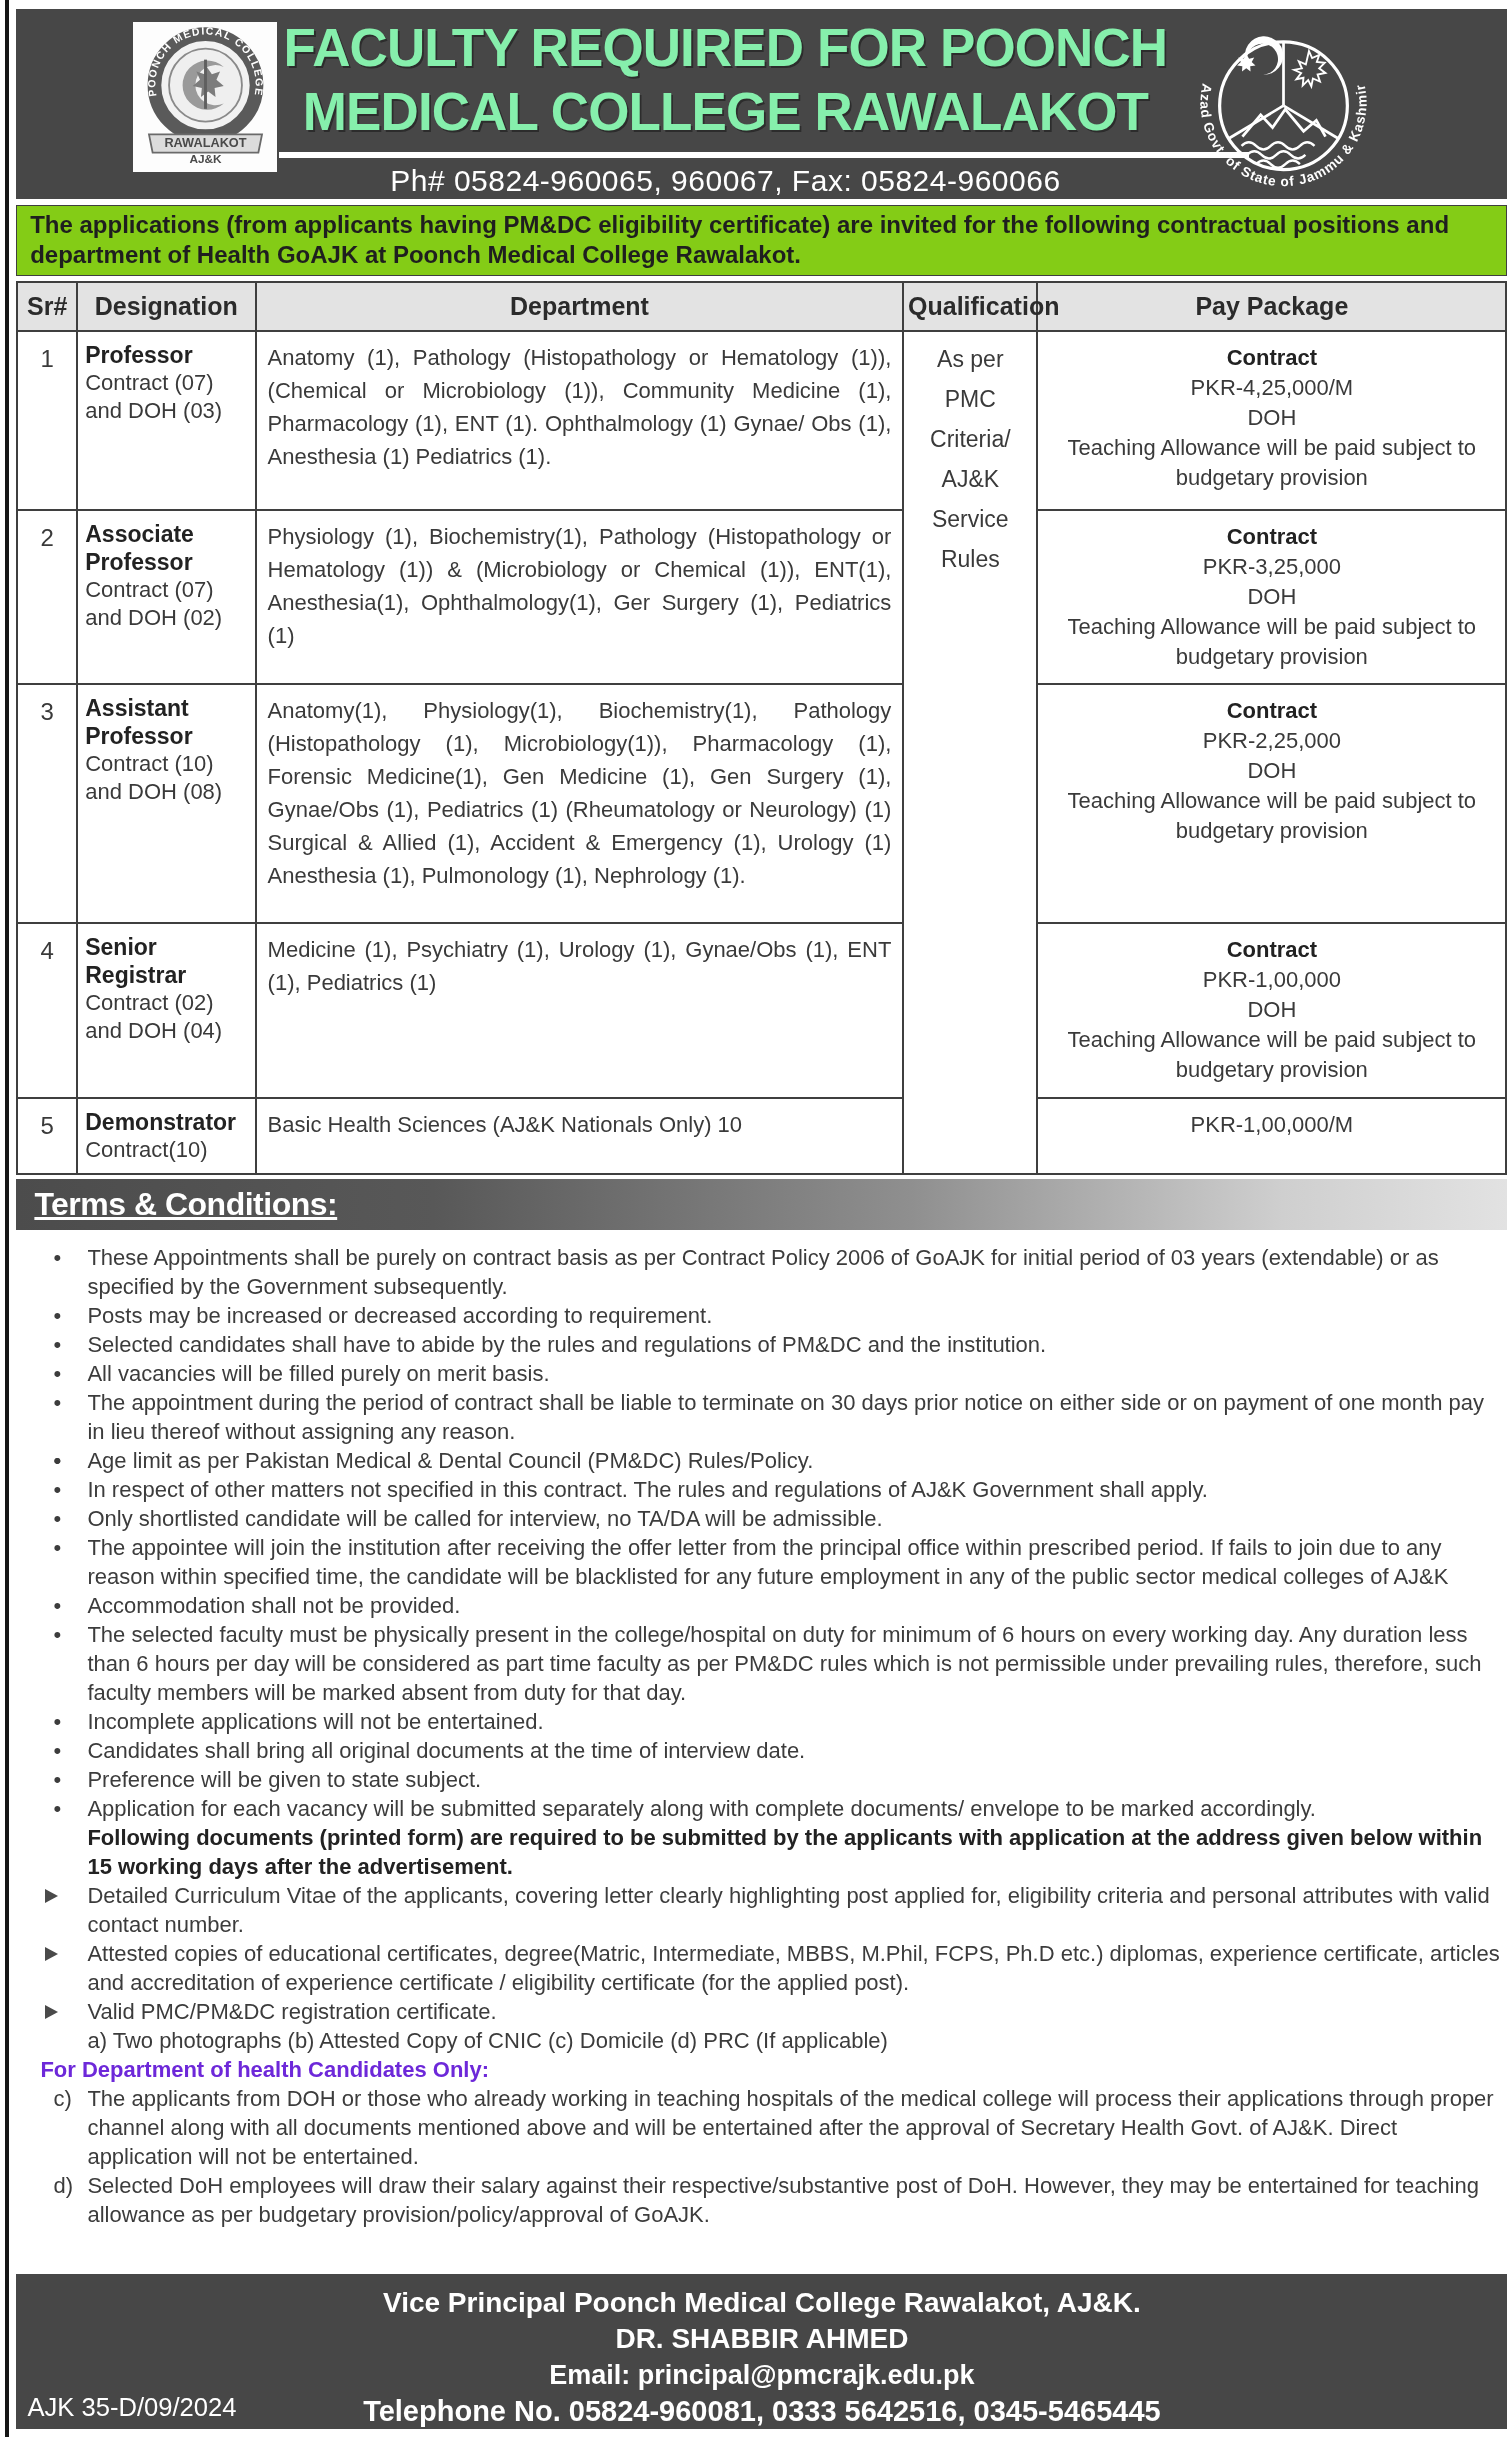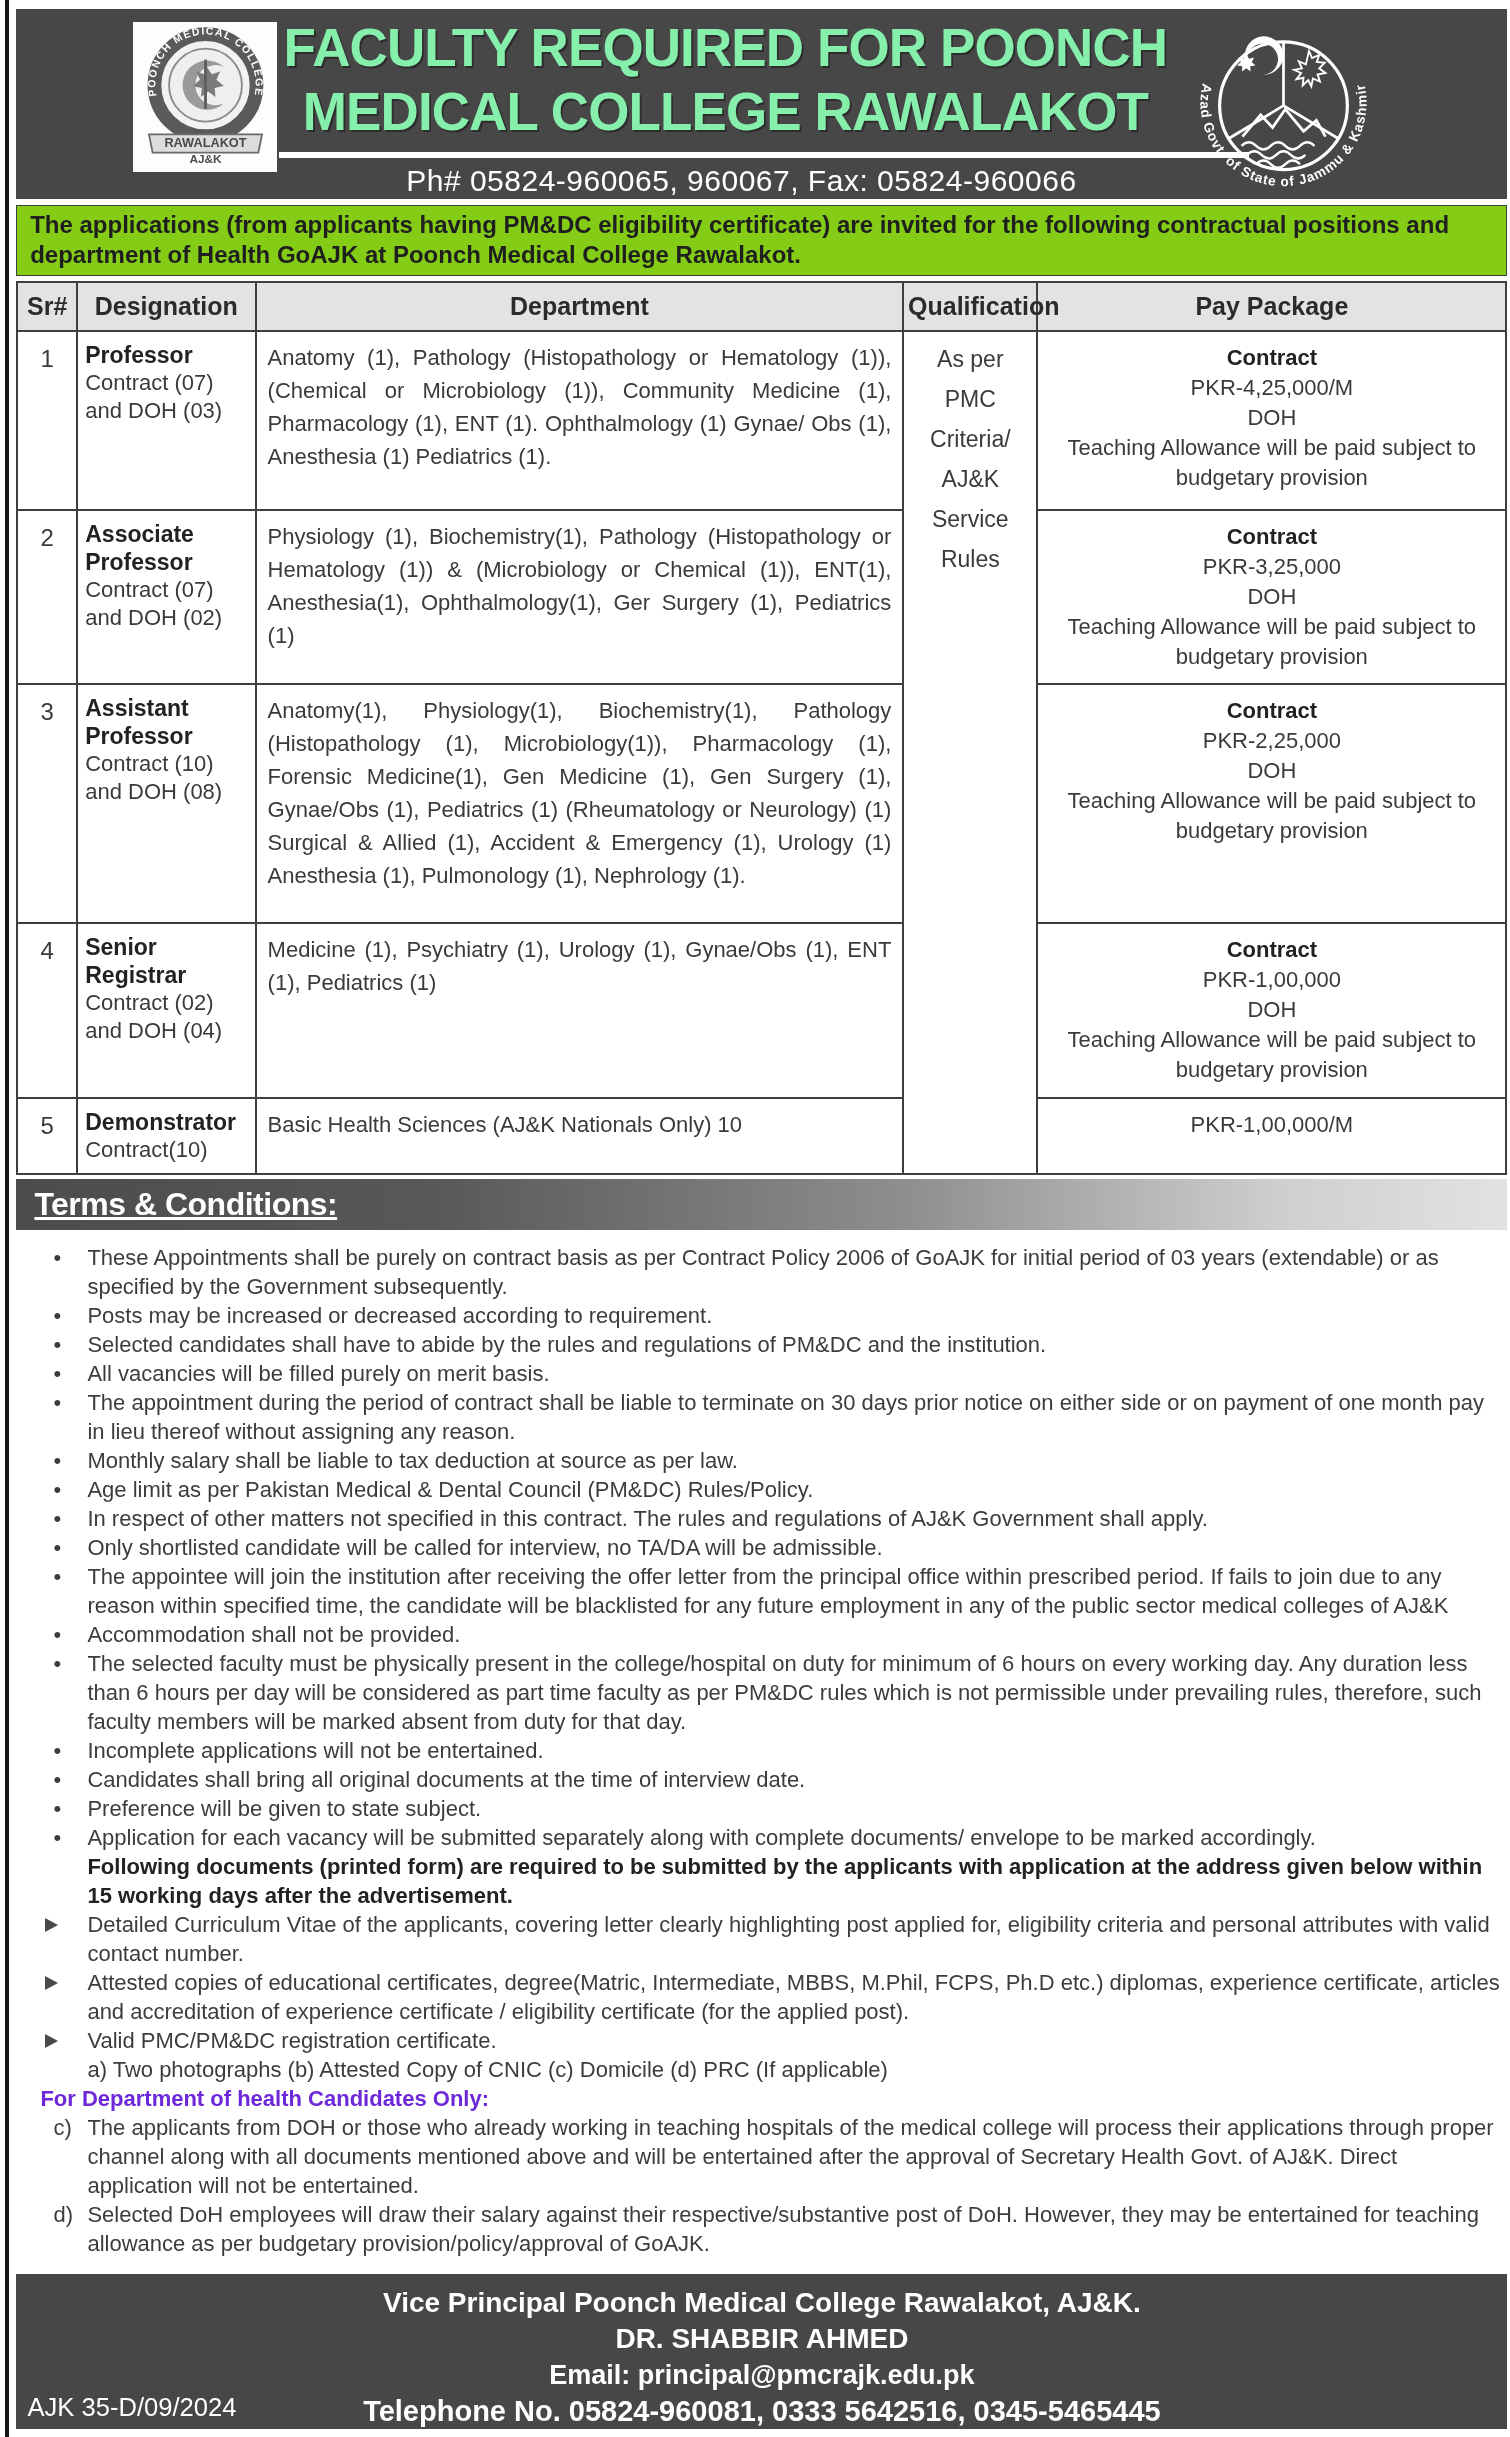--- a/index.html
+++ b/index.html
@@ -9,21 +9,21 @@
   .ad{position:absolute;left:16.4px;top:9px;width:1491px;height:2420px;display:flex;flex-direction:column;}
 
   
   .hdr{position:relative;height:190px;background:#474747;flex:none;}
   .logo-box{position:absolute;left:117px;top:12.8px;width:144px;height:150px;background:#fdfdfd;
             display:flex;align-items:center;justify-content:center;}
   .title-wrap{position:absolute;left:267px;top:7.3px;width:884px;text-align:center;color:#86efac;
               font-weight:bold;font-size:53px;line-height:64px;letter-spacing:-0.9px;
               text-shadow:1.8px 1.8px 0 #2c2c2c;}
   .hdr-rule{position:absolute;left:263px;top:143px;width:970px;height:5.5px;background:#fff;}
-  .phone{position:absolute;left:283px;top:155px;width:884px;text-align:center;color:#fff;
+  .phone{position:absolute;left:267px;top:155px;width:884px;text-align:center;color:#fff;
          font-size:30px;letter-spacing:0.5px;}
   .emblem{position:absolute;left:1158px;top:9px;}
 
   
   .intro{flex:none;margin-top:5.5px;border:1.8px solid #3f3f3f;background:#84cc16;
          padding:4.6px 12.8px;font-size:24px;font-weight:bold;color:#1f1f1f;line-height:30px;text-align:left;}
 
   
   table.vac{flex:none;margin-top:5.5px;border-collapse:collapse;width:100%;table-layout:fixed;}
   table.vac th,table.vac td{border:2.7px solid #3f3f3f;vertical-align:top;}
@@ -213,21 +213,21 @@
 
     <div class="terms-bar">
       <span>Terms &amp; Conditions:</span>
     </div>
     <div class="terms">
         <div class="t-item"><span class="mk">•</span><span>These Appointments shall be purely on contract basis as per Contract Policy 2006 of GoAJK for initial period of 03 years (extendable) or as specified by the Government subsequently.</span></div>
         <div class="t-item"><span class="mk">•</span><span>Posts may be increased or decreased according to requirement.</span></div>
         <div class="t-item"><span class="mk">•</span><span>Selected candidates shall have to abide by the rules and regulations of PM&amp;DC and the institution.</span></div>
         <div class="t-item"><span class="mk">•</span><span>All vacancies will be filled purely on merit basis.</span></div>
         <div class="t-item"><span class="mk">•</span><span>The appointment during the period of contract shall be liable to terminate on 30 days prior notice on either side or on payment of one month pay in lieu thereof without assigning any reason.</span></div>
-        <div class="t-item"><span class="mk">•</span><span>Monthly salary shall be liable to tax deduction at source as per law.</span></div>
+        <div class="t-item"><span class="mk">•</span></div>
         <div class="t-item"><span class="mk">•</span><span>Age limit as per Pakistan Medical &amp; Dental Council (PM&amp;DC) Rules/Policy.</span></div>
         <div class="t-item"><span class="mk">•</span><span>In respect of other matters not specified in this contract. The rules and regulations of AJ&amp;K Government shall apply.</span></div>
         <div class="t-item"><span class="mk">•</span><span>Only shortlisted candidate will be called for interview, no TA/DA will be admissible.</span></div>
         <div class="t-item"><span class="mk">•</span><span>The appointee will join the institution after receiving the offer letter from the principal office within prescribed period. If fails to join due to any reason within specified time, the candidate will be blacklisted for any future employment in any of the public sector medical colleges of AJ&amp;K</span></div>
         <div class="t-item"><span class="mk">•</span><span>Accommodation shall not be provided.</span></div>
         <div class="t-item"><span class="mk">•</span><span>The selected faculty must be physically present in the college/hospital on duty for minimum of 6 hours on every working day. Any duration less than 6 hours per day will be considered as part time faculty as per PM&amp;DC rules which is not permissible under prevailing rules, therefore, such faculty members will be marked absent from duty for that day.</span></div>
         <div class="t-item"><span class="mk">•</span><span>Incomplete applications will not be entertained.</span></div>
         <div class="t-item"><span class="mk">•</span><span>Candidates shall bring all original documents at the time of interview date.</span></div>
         <div class="t-item"><span class="mk">•</span><span>Preference will be given to state subject.</span></div>
         <div class="t-item"><span class="mk">•</span><span>Application for each vacancy will be submitted separately along with complete documents/ envelope to be marked accordingly.</span></div>

